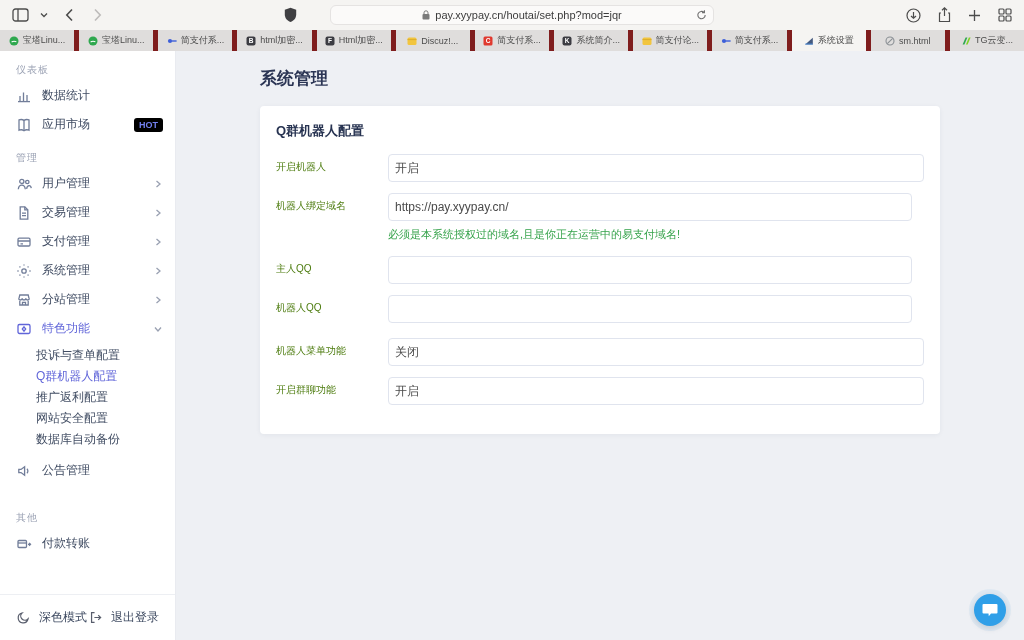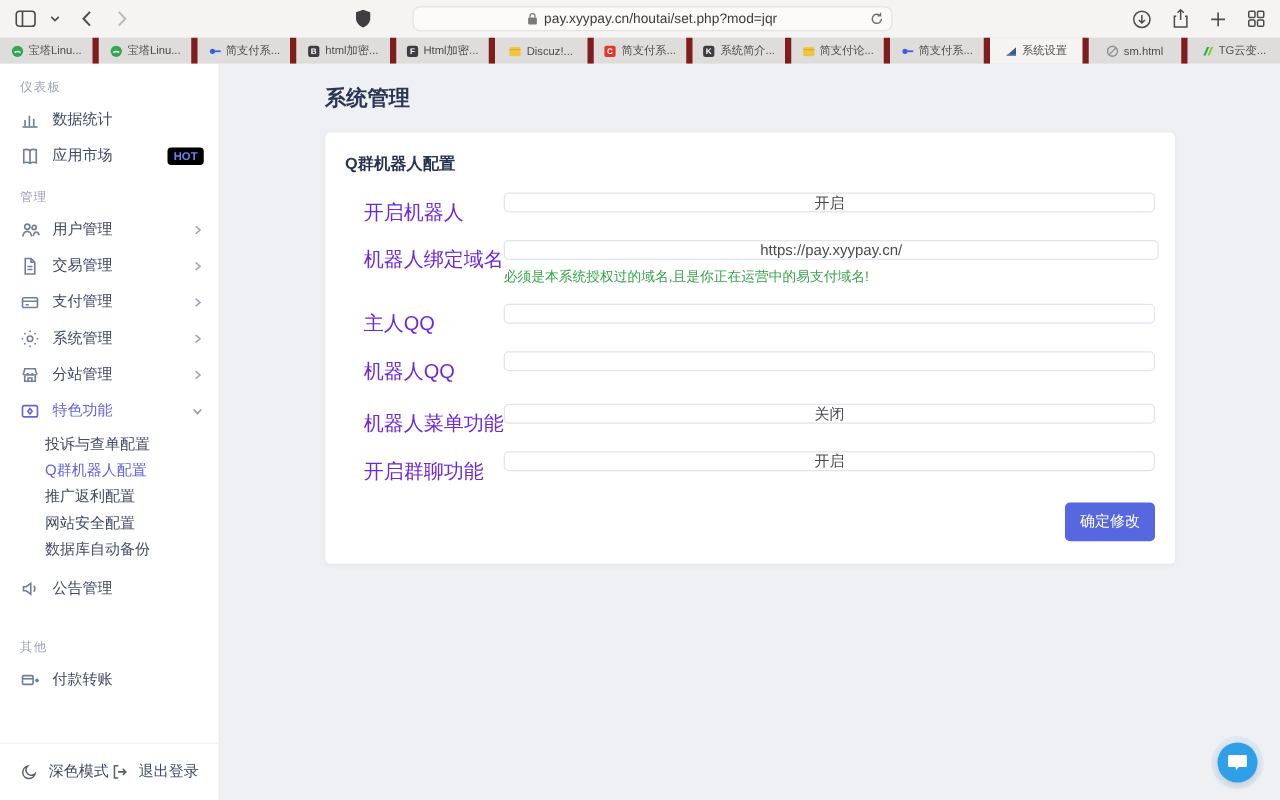--- a/index.html
+++ b/index.html
@@ -64,25 +64,25 @@
 
   
   .main { flex:1; padding:16px 0 0 84px; position:relative; background:#eef0f4; }
   .page-title { font-size:17px; font-weight:bold; color:#2b3554; }
   .card {
     width:680px; margin-top:16px; background:#fff; border-radius:4px;
     box-shadow:0 1px 5px rgba(40,50,80,.06); padding:16px 16px 18px;
   }
   .card-heading { font-size:13px; font-weight:bold; color:#273351; margin-bottom:14px; }
   .frow { display:flex; margin-bottom:11px; }
-  .flabel { width:112px; min-width:112px; font-size:16px; color:#6d28d9; padding-top:6px;margin-left:15px; }
+  .flabel { width:112px; min-width:112px; font-size:10px; color:#4d7c0f; padding-top:6px; }
   .fcol { display:flex; flex-direction:column; }
   .finput {
-    height:16px; border:1px solid #e0e4ee; border-radius:4px; font-size:12px;
-    padding:0 6px; color:#4a4a4a; background:#fff; outline:none; font-family:inherit;text-align:center;
+    height:28px; border:1px solid #e0e4ee; border-radius:4px; font-size:12px;
+    padding:0 6px; color:#4a4a4a; background:#fff; outline:none; font-family:inherit;
   }
   .w-wide { width:536px; }
   .w-std { width:524px; }
   .fhelp { font-size:11px; color:#35a24a; margin-top:6px; }
   .btn-row { display:flex; justify-content:flex-end; margin-top:14px; }
   .btn-primary {
     background:#5767e0; color:#fff; font-size:12px; border:none; border-radius:4px;
     padding:7px 12px; cursor:pointer; font-family:inherit;
   }
   
@@ -469,23 +469,20 @@
       <div class="frow" style="margin-top:15px">
         <div class="flabel">机器人菜单功能</div>
         <input class="finput w-wide" value="关闭" style="">
       </div>
 
       <div class="frow">
         <div class="flabel">开启群聊功能</div>
         <input class="finput w-wide" value="开启" style="">
       </div>
 
-      <div class="btn-row">
-        <button class="btn-primary">确定修改</button>
-      </div>
     </div>
   </div>
 </div>
 
 <div class="chat-fab">
   <svg width="16" height="15" viewBox="0 0 16 15">
       <path d="M1.5 1h13a1 1 0 0 1 1 1v7.5a1 1 0 0 1-1 1H9l-2.2 2.8-.3-2.8H1.5a1 1 0 0 1-1-1V2a1 1 0 0 1 1-1z" fill="#fff"></path>
     </svg>
 </div>
 

